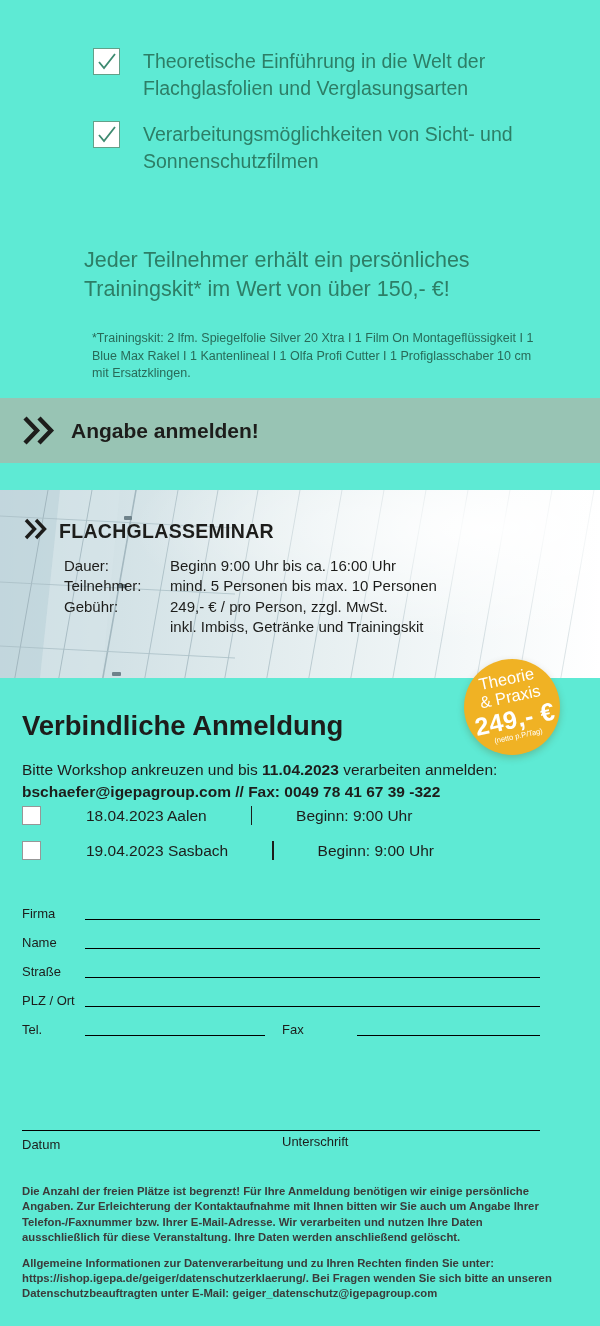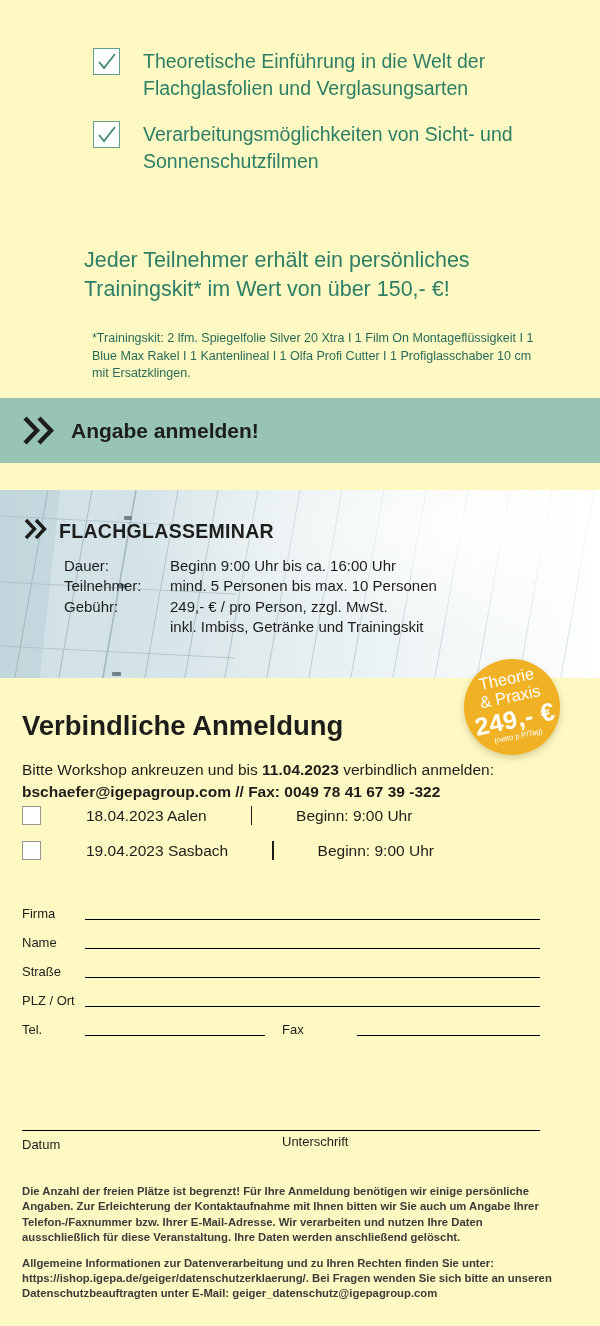--- a/index.html
+++ b/index.html
@@ -1,16 +1,16 @@
 <!DOCTYPE html>
 <html><head>
 <meta charset="utf-8">
 <style>
   html,body{margin:0;padding:0;background:#fff;}
-  .page{position:relative;width:600px;height:1326px;background:#fef9c3;overflow:hidden;
+  .page{position:relative;width:600px;height:1326px;background:#5eead4;overflow:hidden;
         font-family:"Liberation Sans",sans-serif;color:#1d1d1b;}
 
   
   .check-item{position:absolute;left:93px;display:flex;align-items:flex-start;}
   .cbx{width:25px;height:25px;border:1.6px solid #63a089;flex:none;display:flex;
        align-items:center;justify-content:center;background:#fff;}
   .check-label{margin-left:23px;width:410px;font-size:19.5px;line-height:27px;color:#2d7e66;}
 
   
   .kit-headline{position:absolute;left:84px;top:246px;width:460px;
@@ -189,21 +189,21 @@
       <div class="badge-line1">Theorie</div>
       <div class="badge-line2">&amp; Praxis</div>
       <div class="badge-price">249,- €</div>
       <div class="badge-note">(netto p.P/Tag)</div>
     </div>
   </div>
 
   <div class="reg-heading">Verbindliche Anmeldung</div>
 
   <div class="reg-intro">
-    <div><span>Bitte Workshop ankreuzen und bis </span><b>11.04.2023</b><span> verbindlich anmelden:</span></div>
+    <div><span>Bitte Workshop ankreuzen und bis </span><b>11.04.2023</b><span> verarbeiten anmelden:</span></div>
     <div class="reg-contact">bschaefer@igepagroup.com // Fax: 0049 78 41 67 39 -322</div>
   </div>
 
   <div class="opt-row" style="top:806px">
     <span class="opt-box"></span>
     <span class="opt-date">18.04.2023 Aalen</span>
     <span class="opt-divider"></span>
     <span>Beginn: 9:00 Uhr</span>
   </div>
   <div class="opt-row" style="top:841px">

